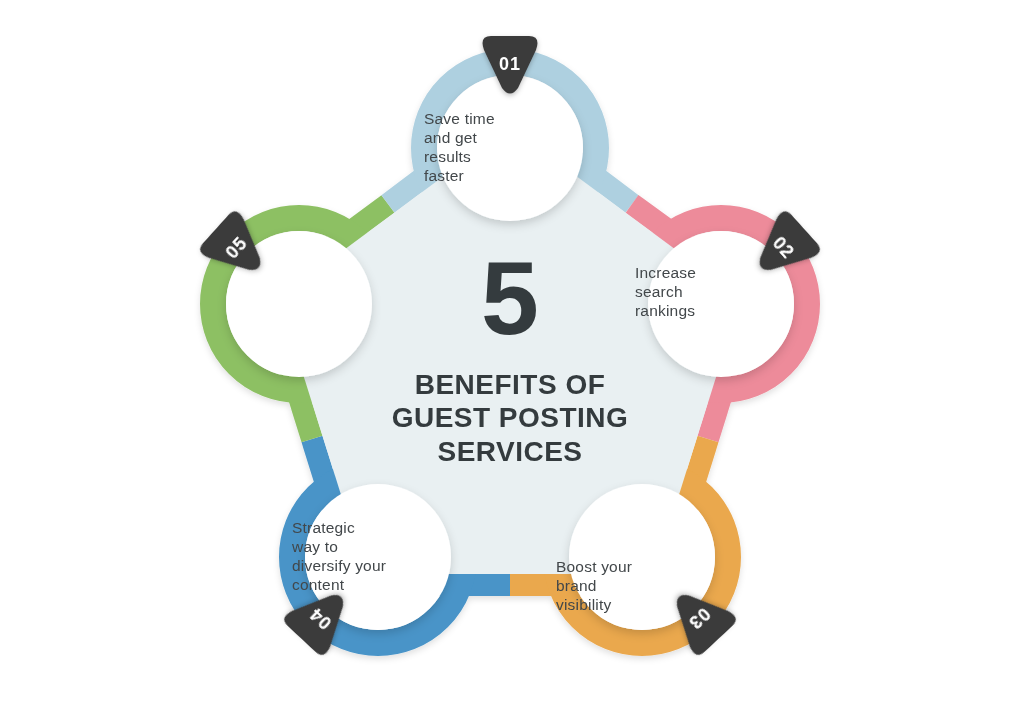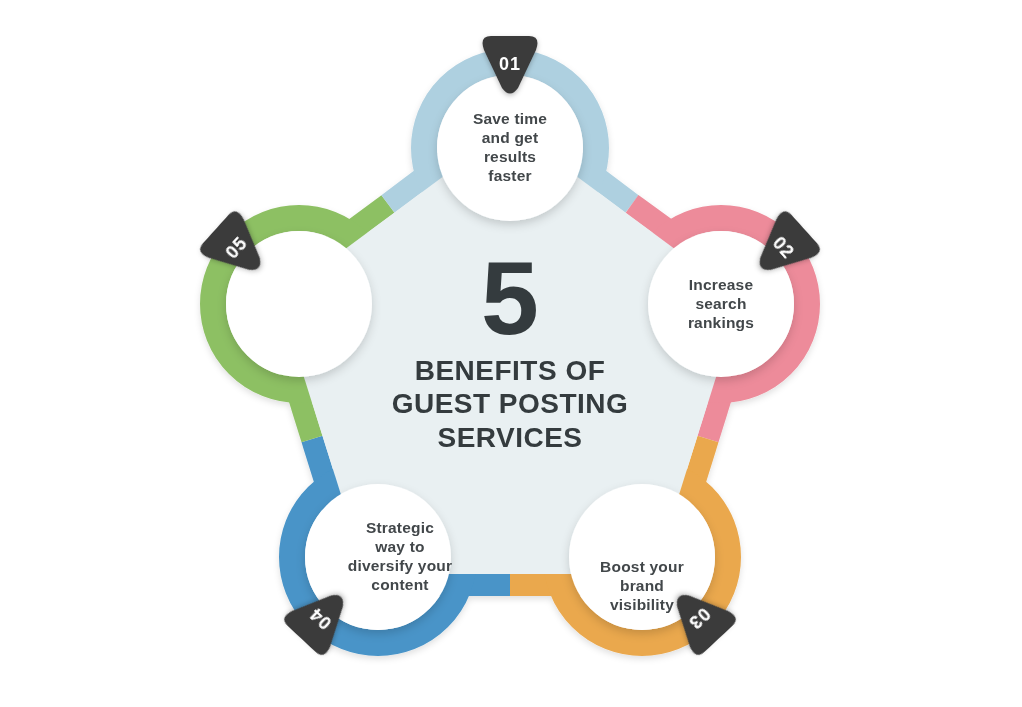--- a/index.html
+++ b/index.html
@@ -13,30 +13,30 @@
   .c1{stroke:#aed0e0;} .c2{stroke:#ed8b9a;} .c3{stroke:#eaa84d;} .c4{stroke:#4894c8;} .c5{stroke:#8dc063;}
   .face{fill:#e9f0f2;}
   .node{fill:#ffffff;}
   .badge-pick{fill:#3b3b3b;}
   .badge-num{
     fill:#ffffff;font-family:"Liberation Sans",sans-serif;font-size:18px;font-weight:bold;
     letter-spacing:1px;text-anchor:middle;
   }
   .circle-label{
     position:absolute;width:172px;transform:translate(-50%,-50%);
-    text-align:center;font-weight:700;font-size:15.5px;line-height:1.22;
+    text-align:left;font-weight:400;font-size:15.5px;line-height:1.22;
     letter-spacing:.2px;color:#42474a;white-space:pre-line;
   }
   .center-block{
     position:absolute;left:510px;top:252px;transform:translateX(-50%);
     width:360px;text-align:center;color:#343b3e;
   }
   .center-number{font-size:104px;font-weight:600;line-height:.9;}
   .center-title{
-    margin-top:8px;font-size:28px;font-weight:700;line-height:1.2;
+    margin-top:22px;font-size:28px;font-weight:700;line-height:1.2;
     letter-spacing:.5px;white-space:pre-line;
   }
 </style>
 </head>
 <body>
 
 <div class="stage">
 
   <svg width="1022" height="707" viewBox="0 0 1022 707">
     <defs>
@@ -109,27 +109,27 @@
         <path class="badge-pick" d="M -19 -28 L 19 -28 Q 31 -28 26 -14 L 8 24 Q 0 35 -8 24 L -26 -14 Q -31 -28 -19 -28 Z"></path>
         <text class="badge-num" y="6">05</text>
       </g>
     </g>
   </svg>
 
   <div class="circle-label" style="left:510px;top:148px;">Save time
 and get
 results
 faster</div>
-  <div class="circle-label" style="left:721px;top:304px;">Increase
+  <div class="circle-label" style="left:721px;top:292px;">Increase
 search
 rankings</div>
   <div class="circle-label" style="left:642px;top:557px;margin-top:29px;">Boost your
 brand
 visibility</div>
-  <div class="circle-label" style="left:400px;top:557px;">Strategic
+  <div class="circle-label" style="left:378px;top:557px;">Strategic
 way to
 diversify your
 content</div>
 
   <div class="center-block">
     <div class="center-number">5</div>
     <div class="center-title">BENEFITS OF
 GUEST POSTING
 SERVICES</div>
   </div>

